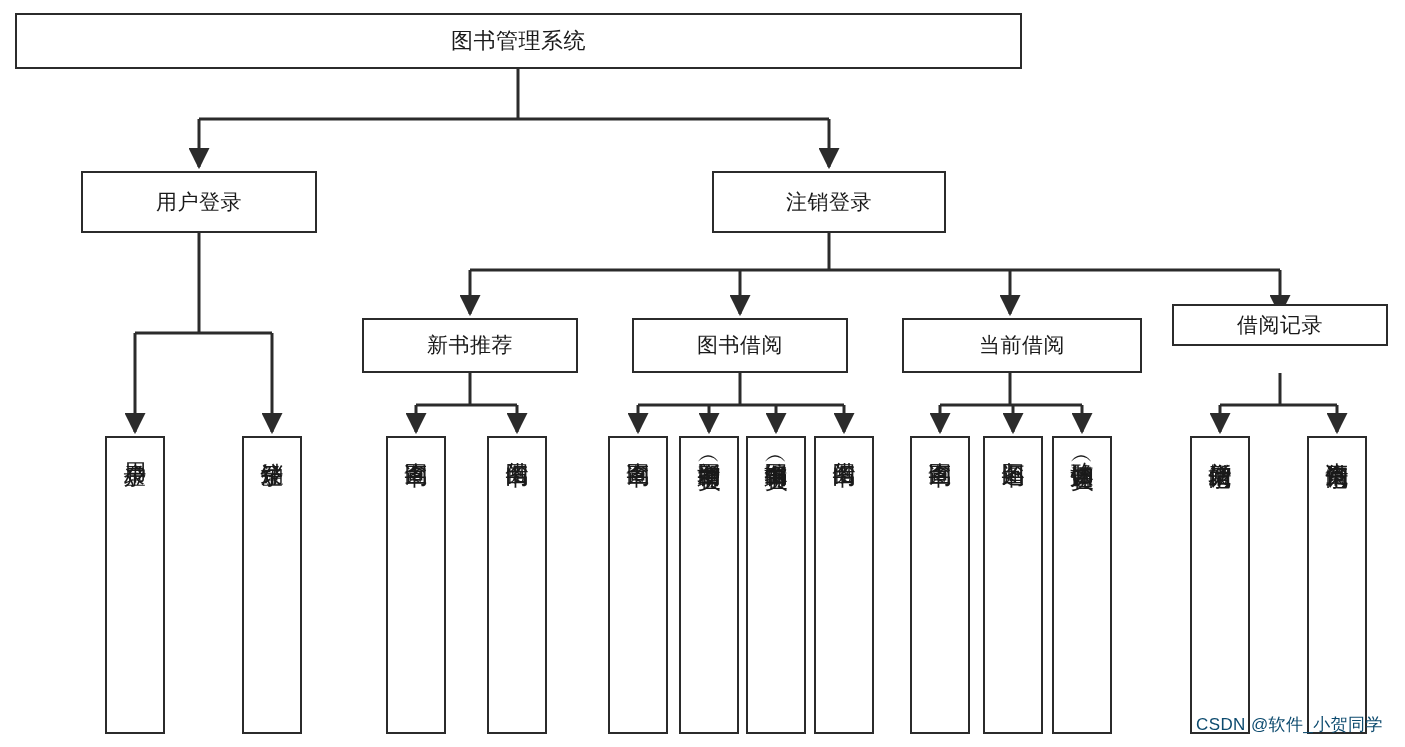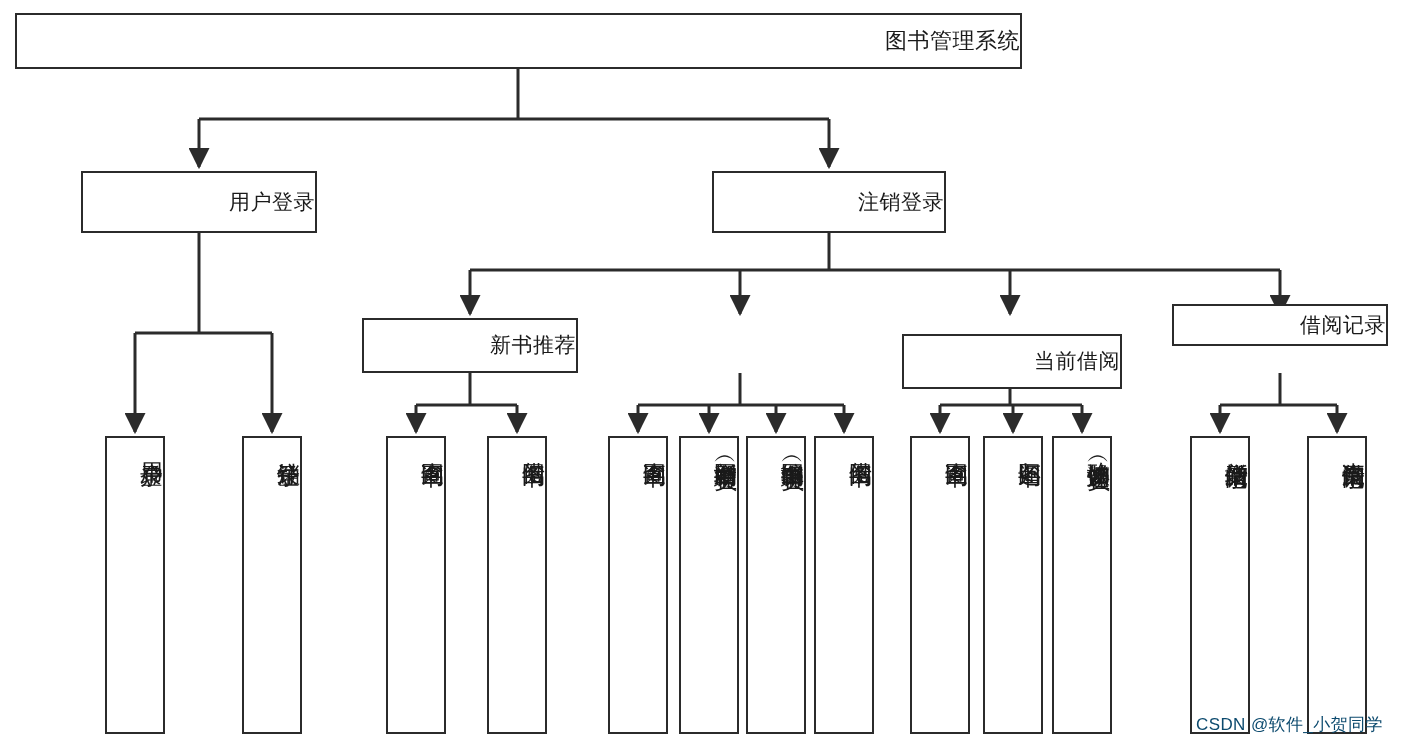--- a/index.html
+++ b/index.html
@@ -25,21 +25,21 @@
     height: 747px;
     pointer-events: none;
   }
   .node {
     position: absolute;
     box-sizing: border-box;
     background: #ffffff;
     border: 2px solid #2b2b2b;
     display: flex;
     align-items: center;
-    justify-content: flex-end;
+    justify-content: center;
     color: #1a1a1a;
   }
   .node .label {
     display: block;
     text-align: center;
     line-height: 1.05;
     white-space: nowrap;
   }
   
   .node.horiz .label {
@@ -134,21 +134,24 @@
   <div class="node horiz" id="node-l2-0" style="left: 81px; top: 171px; width: 236px; height: 62px;">
     <span class="label">用户登录</span>
   </div>
   <div class="node horiz" id="node-l2-1" style="left: 712px; top: 171px; width: 234px; height: 62px;">
     <span class="label">注销登录</span>
   </div>
 
   <div class="node horiz" id="node-l3-0" style="left: 362px; top: 318px; width: 216px; height: 55px;">
     <span class="label">新书推荐</span>
   </div>
-  <div class="node horiz" id="node-l3-2" style="left: 902px; top: 334px; width: 220px; height: 55px;">
+  <div class="node horiz" id="node-l3-1" style="left: 632px; top: 318px; width: 216px; height: 55px;">
+    <span class="label">图书借阅</span>
+  </div>
+  <div class="node horiz" id="node-l3-2" style="left: 902px; top: 318px; width: 240px; height: 55px;">
     <span class="label">当前借阅</span>
   </div>
   <div class="node horiz" id="node-l3-3" style="left: 1172px; top: 304px; width: 216px; height: 42px;">
     <span class="label">借阅记录</span>
   </div>
 
   <div class="node vert" id="node-leaf-0" style="left: 105px; top: 436px; width: 60px; height: 298px;">
     <span class="label">用户登录</span>
   </div>
   <div class="node vert" id="node-leaf-1" style="left: 242px; top: 436px; width: 60px; height: 298px;">

